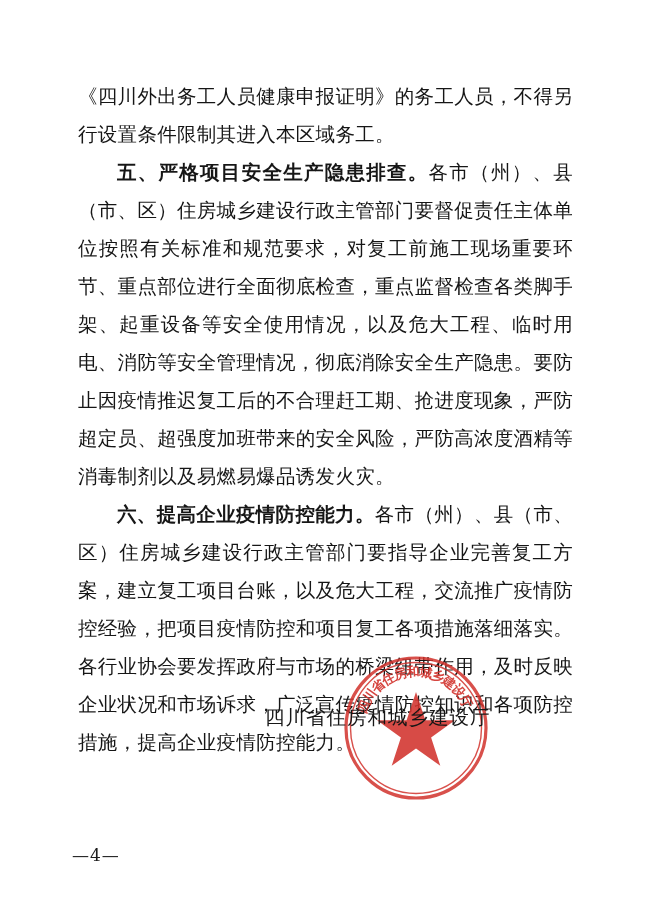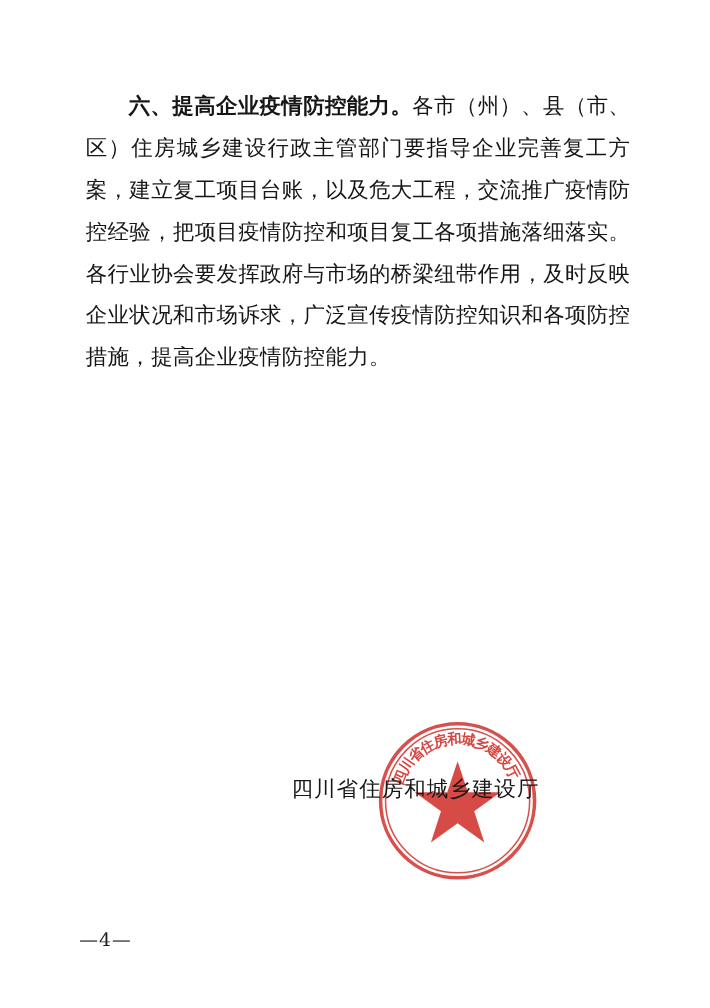--- a/index.html
+++ b/index.html
@@ -87,21 +87,27 @@
     color: #1c1c1c;
   }
 </style>
 </head>
 <body>
 
 <div class="page">
 
   <div class="doc-body">
 
+    <p class="para">
+      <span>《四川外出务工人员健康申报证明》的务工人员，不得另行设置条件限制其进入本区域务工。</span>
+    </p>
 
+    <p class="para indent">
+      <span class="lead">五、严格项目安全生产隐患排查。</span><span>各市（州）、县（市、区）住房城乡建设行政主管部门要督促责任主体单位按照有关标准和规范要求，对复工前施工现场重要环节、重点部位进行全面彻底检查，重点监督检查各类脚手架、起重设备等安全使用情况，以及危大工程、临时用电、消防等安全管理情况，彻底消除安全生产隐患。要防止因疫情推迟复工后的不合理赶工期、抢进度现象，严防超定员、超强度加班带来的安全风险，严防高浓度酒精等消毒制剂以及易燃易爆品诱发火灾。</span>
+    </p>
 
     <p class="para indent">
       <span class="lead">六、提高企业疫情防控能力。</span><span>各市（州）、县（市、区）住房城乡建设行政主管部门要指导企业完善复工方案，建立复工项目台账，以及危大工程，交流推广疫情防控经验，把项目疫情防控和项目复工各项措施落细落实。各行业协会要发挥政府与市场的桥梁纽带作用，及时反映企业状况和市场诉求，广泛宣传疫情防控知识和各项防控措施，提高企业疫情防控能力。</span>
     </p>
 
     <div class="seal">
       <svg width="160" height="160" viewBox="0 0 160 160" aria-hidden="true">
         <g fill="none" stroke="#d2322c" stroke-width="3.2" opacity="0.85">
           <circle cx="80" cy="80" r="70"></circle>
           <circle cx="80" cy="80" r="65.5" stroke-width="1.4"></circle>

